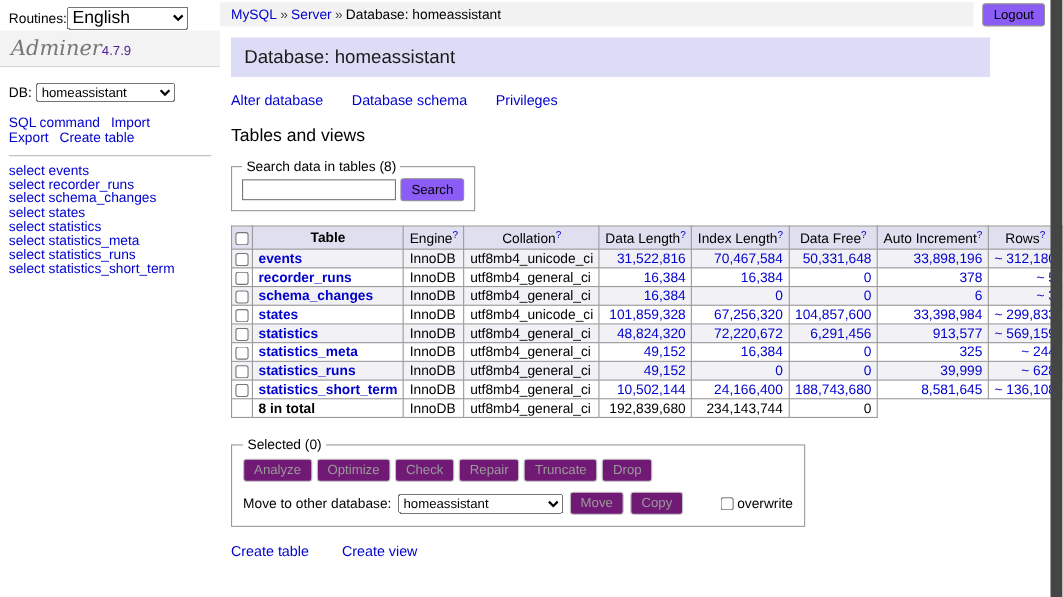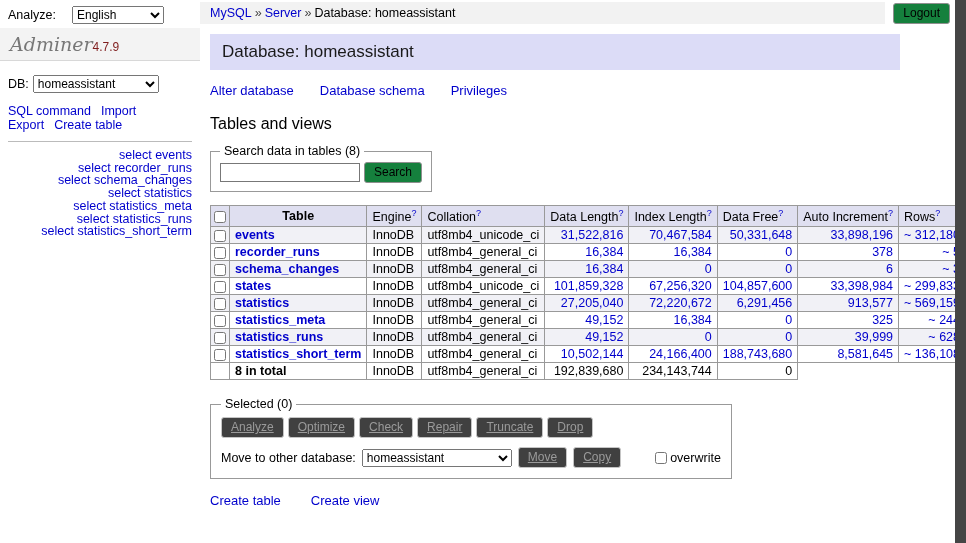--- a/index.html
+++ b/index.html
@@ -12,55 +12,55 @@
     overflow: hidden;
     position: relative;
   }
   a { color: var(--link, #0000cc); text-decoration: none; cursor: pointer; }
 
   .page { display: flex; width: 966px; height: 543px; align-items: stretch; }
 
   
   .left-col { flex: 0 0 200px; width: 200px; }
   .lang-row { height: 28px; padding: 6px 8px 0 8px; font-size: 12.5px; white-space: nowrap; }
-  .lang-row select { width: 92px; font-size: 12px; margin-left: 16px; }
+  .lang-row select { width: 110px; font-size: 16px; margin-left: 0; }
   .brand-bar {
     height: 33px; background: var(--brand_bg, #f3f3f3);
     padding: 5px 10px; display: flex; align-items: baseline; gap: 0;
     border-bottom: 1px solid #d8d8d8;
   }
   .brand {
     font-family: "DejaVu Serif", serif; font-style: italic;
     font-size: 19px; color: #777;
   }
-  .version { font-size: 12px; color: #7f1d1d; }
+  .version { font-size: 12px; color: #4c1d95; }
   .sidebar-body { padding: 0 8px; }
   .db-row { margin-top: 14px; font-size: 12.5px; white-space: nowrap; }
   .db-row select { width: 126px; font-size: 12px; margin-left: 4px; }
   .side-links { margin-top: 12px; line-height: 13.5px; font-size: 12.5px; }
   .side-links a { margin-right: 10px; }
   .sidebar-body hr { border: none; border-top: 1px solid #bbb; margin: 9px 0 7px 0; }
-  .table-links a { display: block; font-size: 12.5px; line-height: 12.7px; white-space: nowrap; text-align: right; }
+  .table-links a { display: block; font-size: 12.5px; line-height: 12.7px; white-space: nowrap; }
 
   
   .right-col { flex: 1 1 auto; min-width: 0; margin-right: 11px; display: flex; flex-direction: column; }
   .top-row { height: 28px; display: flex; align-items: flex-start; padding-top: 2px; }
   .breadcrumb {
     flex: 1 1 auto; background: var(--breadcrumb_bg, #f2f2f2);
     padding: 4px 10px; height: 22px; font-size: 12.5px; white-space: nowrap;
     margin-right: 8px;
   }
   .breadcrumb .sep { color: #444; margin: 0 3px; }
   .btn {
     font-family: "Liberation Sans", sans-serif;
     font-size: 12px; padding: 2px 9px;
-    background: #15803d; border: 1px solid #8f8f8f; border-radius: 3px;
+    background: #8b5cf6; border: 1px solid #8f8f8f; border-radius: 3px;
     color: #000; cursor: pointer; line-height: 1.25;
   }
-  .btn:disabled { color: #9a9a9a; background: #404040; border-color: #c5c5c5; cursor: default; text-decoration: underline; }
+  .btn:disabled { color: #9a9a9a; background: #701a75; border-color: #c5c5c5; cursor: default; }
   .logout-wrap { padding: 1px 5px 0 0; }
 
   .h2bar {
     margin: 6px 55px 0 10px;
     background: var(--accent, #dcdcf7);
     padding: 8px 12px;
     font-size: 17px; font-weight: normal; color: #1a1a1a;
   }
   .content { padding: 13px 0 0 10px; }
   .actions { white-space: nowrap; }
@@ -72,21 +72,21 @@
   .search-fs { margin: 2px 0 2px 0; }
   .search-fs input[type=text] {
     width: 140px; height: 19px; border: 1px solid #777; padding: 1px 3px;
     font-size: 12.5px; font-family: "Liberation Sans", sans-serif;
   }
   .search-fs .btn { margin-left: 4px; }
 
   
   table { border-collapse: collapse; font-size: 12.5px; white-space: nowrap; margin-top: 11px; }
   th, td { border: 1px solid #999; padding: 1px 5px; height: 17px; vertical-align: middle; }
-  thead th { background: var(--table_header, #dfdff0); font-weight: normal; text-align: left; padding: 2px 5px; }
+  thead th { background: var(--table_header, #dfdff0); font-weight: normal; text-align: center; padding: 2px 5px; }
   thead th:nth-child(2) { font-weight: bold; text-align: center; }
   thead th:nth-child(1) { width: 24px; }
   thead th:nth-child(2) { min-width: 118px; }
   thead th:nth-child(3) { min-width: 46px; }
   thead th:nth-child(4) { min-width: 94px; }
   thead th:nth-child(5) { min-width: 72px; }
   thead th:nth-child(6) { min-width: 76px; }
   thead th:nth-child(7) { min-width: 60px; }
   thead th:nth-child(8) { min-width: 78px; }
   thead th:nth-child(9) { min-width: 54px; }
@@ -118,39 +118,40 @@
   }
   .scrollbar .thumb { width: 100%; height: 100%; background: var(--scrollbar, #454545); }
 </style>
 </head>
 <body>
 
 <div class="page">
 
   <div class="left-col">
     <div class="lang-row">
-      <span>Analyze:</span><select><option>English</option></select>
+      <span>Routines:</span><select><option>English</option></select>
     </div>
     <div class="brand-bar">
       <a href="#" class="brand">Adminer</a>
       <span class="version">4.7.9</span>
     </div>
     <div class="sidebar-body">
       <div class="db-row">
         <span>DB:</span><select><option>homeassistant</option></select>
       </div>
       <p class="side-links">
         <a href="#">SQL command</a><a href="#">Import</a><br>
         <a href="#">Export</a><a href="#">Create table</a>
       </p>
       <hr>
       <div class="table-links" id="table-links">
           <a href="#">select events</a>
           <a href="#">select recorder_runs</a>
           <a href="#">select schema_changes</a>
+          <a href="#">select states</a>
           <a href="#">select statistics</a>
           <a href="#">select statistics_meta</a>
           <a href="#">select statistics_runs</a>
           <a href="#">select statistics_short_term</a>
         </div>
     </div>
   </div>
 
   <div class="right-col">
     <div class="top-row">
@@ -238,21 +239,21 @@
               <td class="num"><a href="#">104,857,600</a></td>
               <td class="num"><a href="#">33,398,984</a></td>
               <td class="num"><a href="#">~ 299,833</a></td>
               <td></td>
             </tr>
             <tr class="odd">
               <td class="cb"><input type="checkbox" style=""></td>
               <td><a href="#" class="tbl">statistics</a></td>
               <td>InnoDB</td>
               <td>utf8mb4_general_ci</td>
-              <td class="num"><a href="#">27,205,040</a></td>
+              <td class="num"><a href="#">48,824,320</a></td>
               <td class="num"><a href="#">72,220,672</a></td>
               <td class="num"><a href="#">6,291,456</a></td>
               <td class="num"><a href="#">913,577</a></td>
               <td class="num"><a href="#">~ 569,159</a></td>
               <td></td>
             </tr>
             <tr>
               <td class="cb"><input type="checkbox" style=""></td>
               <td><a href="#" class="tbl">statistics_meta</a></td>
               <td>InnoDB</td>

